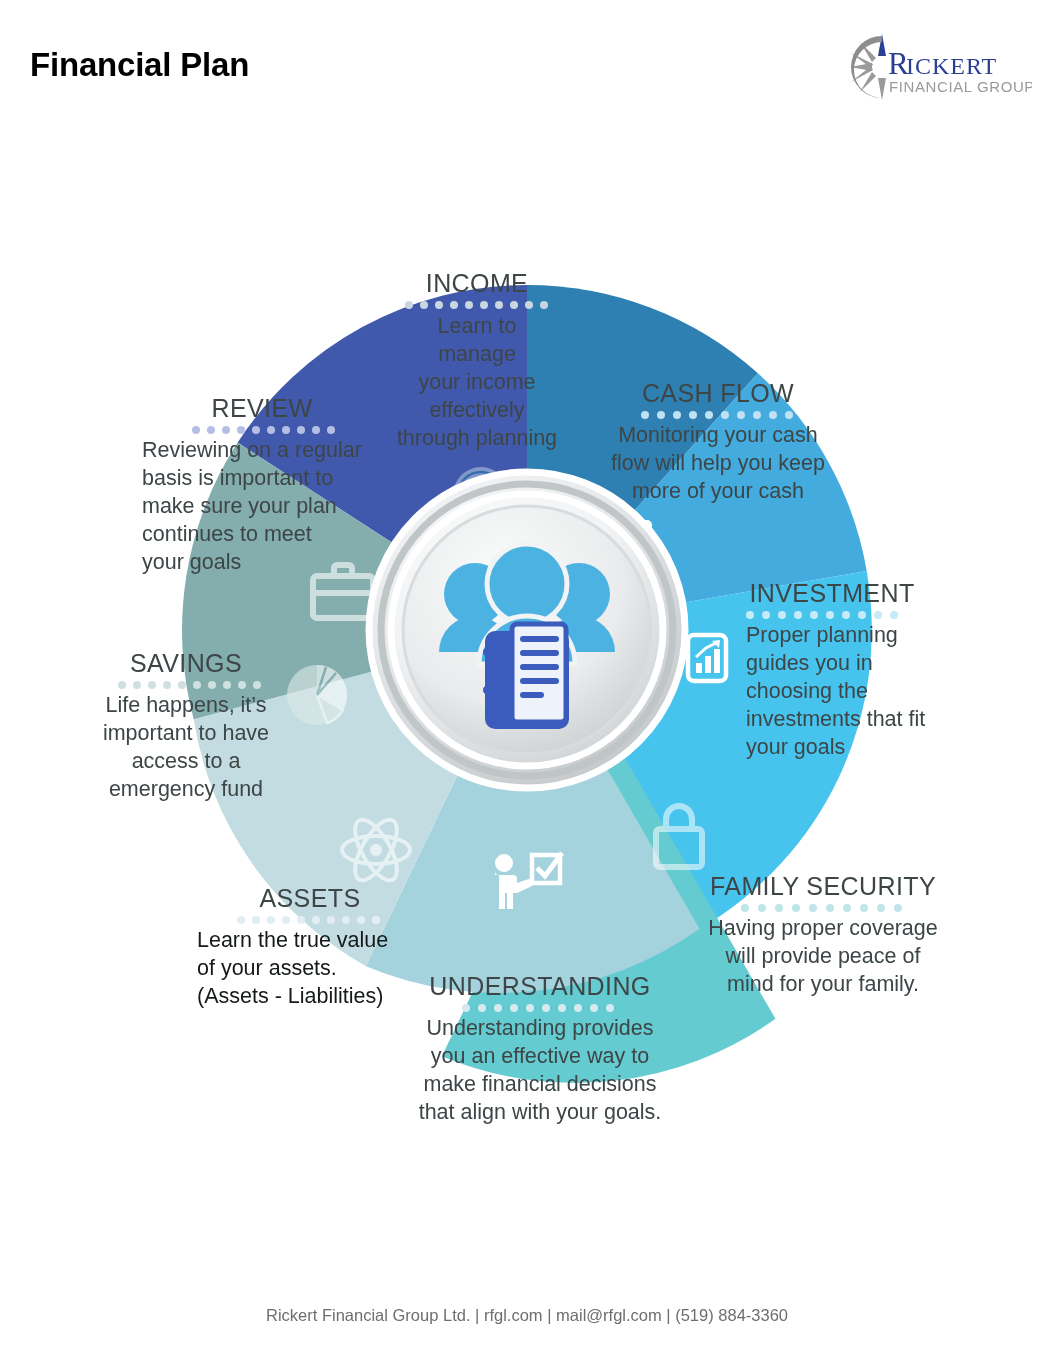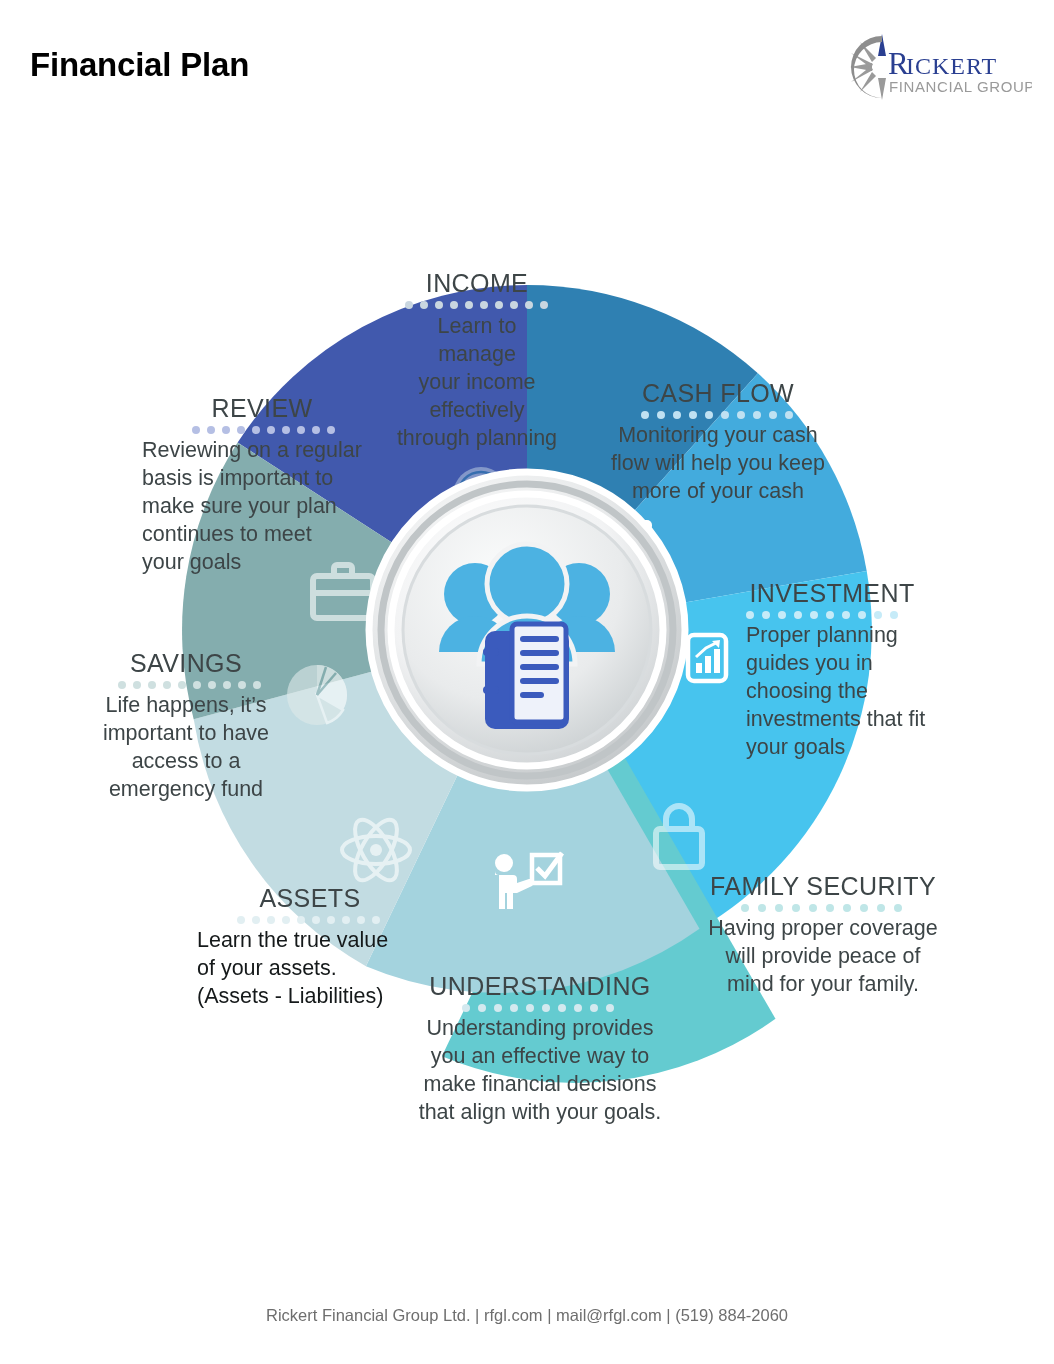--- a/index.html
+++ b/index.html
@@ -412,14 +412,14 @@
     <text class="seg-body" x="142" y="363">make sure your plan</text>
     <text class="seg-body" x="142" y="391">continues to meet</text>
     <text class="seg-body" x="142" y="419">your goals</text>
   </g>
 
 </svg>
 </div>
 
 <div id="footer">
   <div id="footer-rule"></div>
-  <div id="footer-text">Rickert Financial Group Ltd. | rfgl.com | mail@rfgl.com | (519) 884-2060</div>
+  <div id="footer-text">Rickert Financial Group Ltd. | rfgl.com | mail@rfgl.com | (519) 884-3360</div>
 </div>
 
 </body></html>

